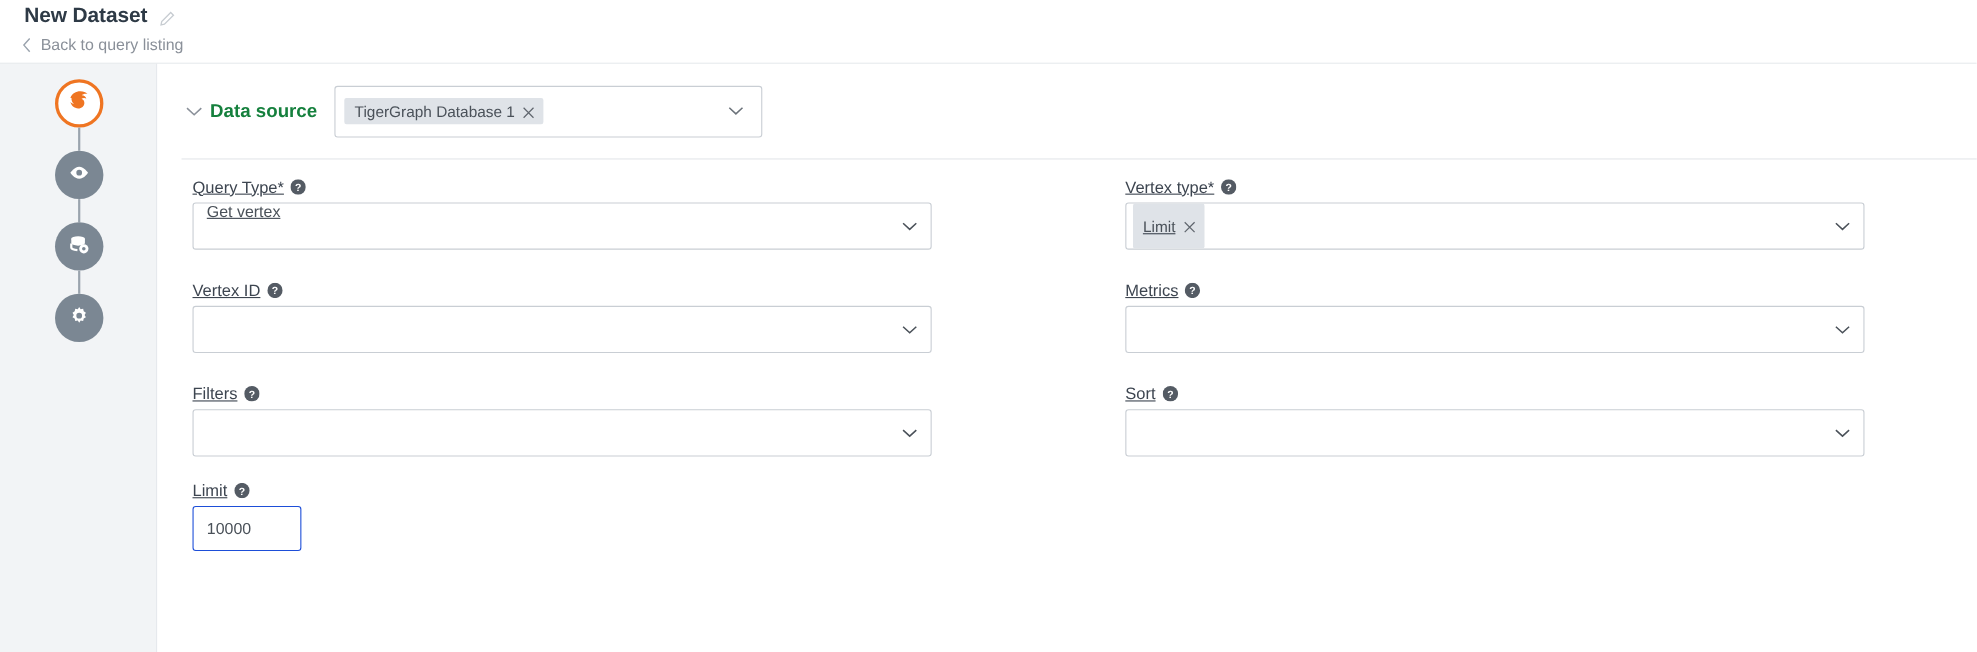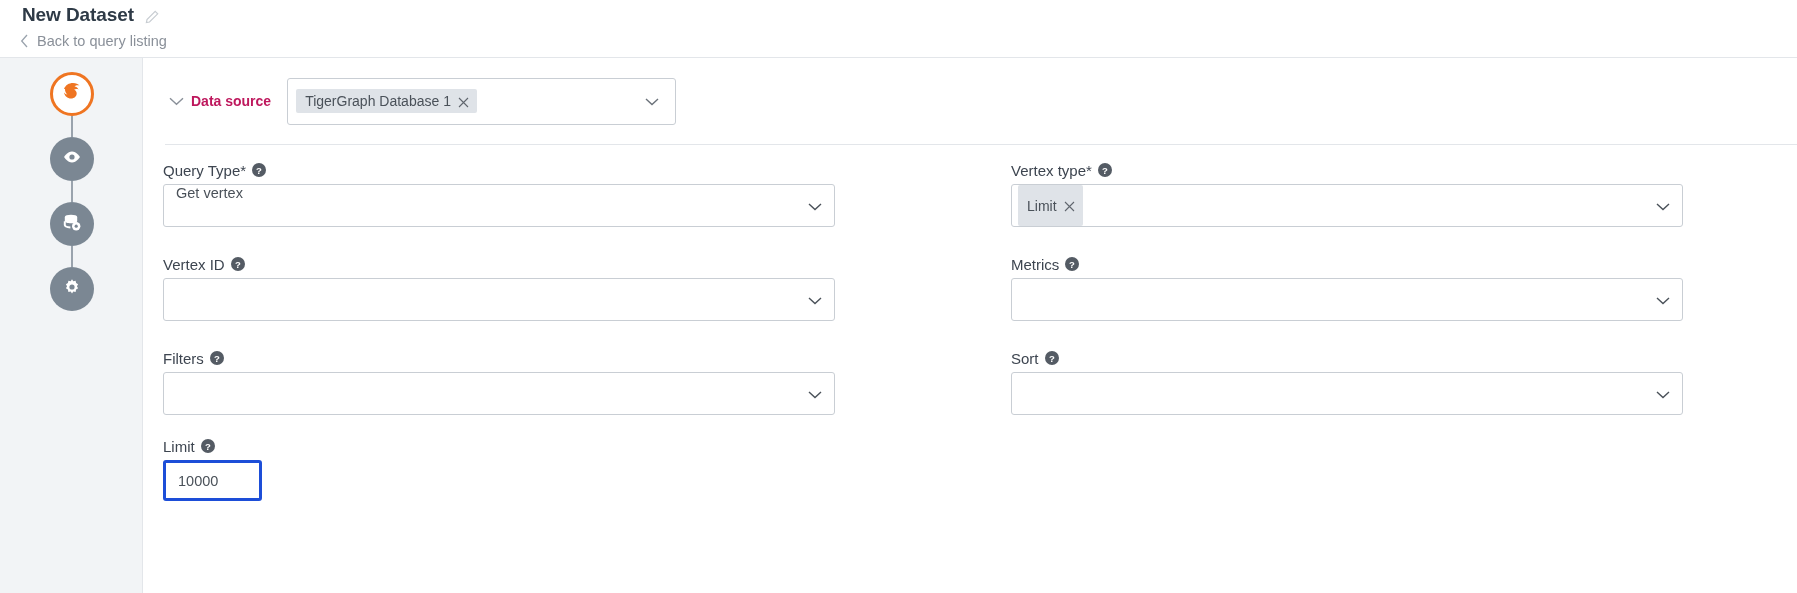--- a/index.html
+++ b/index.html
@@ -34,21 +34,21 @@
   .step.active { background:#ffffff; border:3px solid #ef7522; }
   .step.plain { background:#7b8793; }
   .connector { width:2px; height:21px; background:#9aa3ad; }
 
   
   .card { position:absolute; left:143px; top:58px; width:1654px; height:535px; background:#ffffff; }
   .card-inner { position:absolute; left:22px; top:7px; width:1610px; }
 
   .ds-row { display:flex; align-items:center; height:72px; gap:0; }
   .collapse-chevron { width:26px; display:flex; align-items:center; justify-content:flex-start; cursor:pointer; padding-left:4px;}
-  .ds-label { font-size:14px; font-weight:bold; color:#be185d; margin-right:16px; }
+  .ds-label { font-size:17px; font-weight:bold; color:#15803d; margin-right:16px; }
   .ds-select {
     width:389px; height:47px; border:1px solid #c9ced4; border-radius:3px;
     display:flex; align-items:center; padding:0 6px 0 8px; position:relative; background:#fff; cursor:pointer;text-align:right;
   }
   .chip {
     display:inline-flex; align-items:center; gap:7px;
     background:#dfe3e8; color:#4a5159; font-size:14px;
     padding:5px 8px 5px 9px; border-radius:2px; line-height:1;
   }
   .chip-x { cursor:pointer; display:inline-block; width:11px; height:11px; }
@@ -72,21 +72,21 @@
   .ctrl.empty { }
   .ctrl.has-chip { padding-left:6px; }
 
   .w-left { width:672px; }
   .w-right { width:672px; }
   .row-gap-a { height:23px; }
   .row-gap-b { height:23px; }
 
   .limit-wrap { margin-top:17px; }
   .limit-input {
-    width:99px; height:41px; border:3px solid #1d4ed8; border-radius:3px;
+    width:99px; height:41px; border:1px solid #1d4ed8; border-radius:3px;
     font-family:"Liberation Sans", sans-serif; font-size:14.5px; color:#4a5159;
     padding:0 12px; background:#fff; outline:none;
   }
 
   .spacer-col { }
 </style>
 </head>
 <body>
 
 <div class="page">
@@ -180,21 +180,21 @@
           <span class="caret">
             <svg width="14" height="8" viewBox="0 0 14 8" fill="none" stroke="#6b727a" stroke-width="1.4">
               <path d="M1 1l6 5.5L13 1"></path>
             </svg>
           </span>
         </div>
       </div>
       <div class="section-rule"></div>
     </div>
 
-    <div class="form" style="left:20px; top:98px; width:1610px;">
+    <div class="form" style="left:32px; top:98px; width:1610px;text-decoration:underline;">
       <div class="grid">
 
         <div class="field">
           <div class="field-label">
             <span>Query Type*</span>
             <span class="help-icon">
               <svg width="14" height="14" viewBox="0 0 14 14">
                 <circle cx="7" cy="7" r="7" fill="#545b64"></circle>
                 <text x="7" y="10.6" text-anchor="middle" font-family="Liberation Sans, sans-serif" font-size="9.5" font-weight="bold" fill="#ffffff">?</text>
               </svg>

